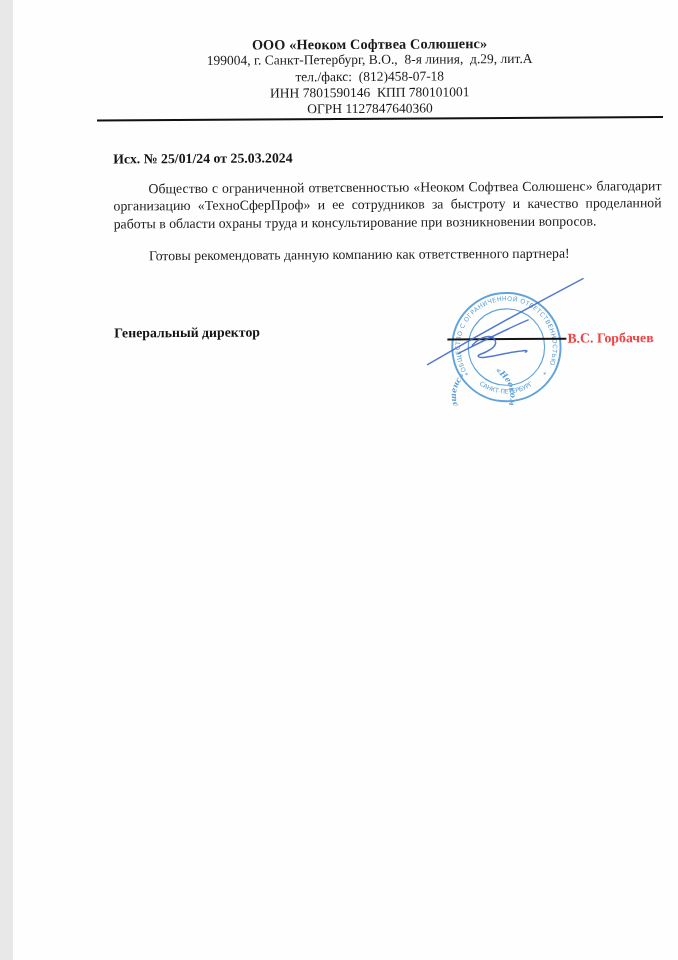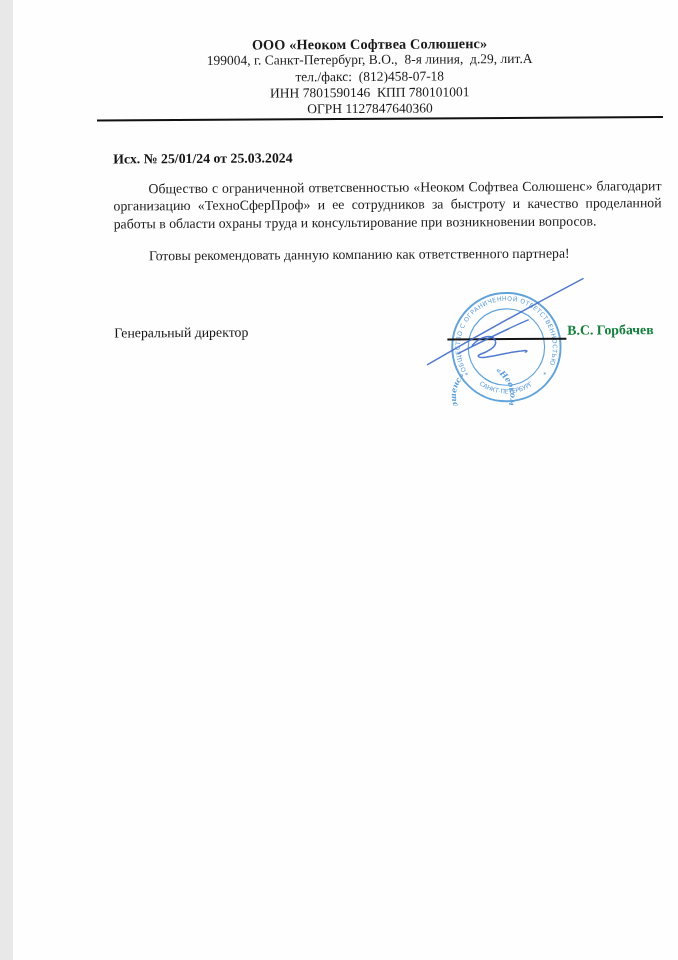--- a/index.html
+++ b/index.html
@@ -58,26 +58,26 @@
     text-align: justify;
     text-indent: 35px;
     color: #1c1c1c;
   }
   .p1 { top: 179px; }
   .p2 { top: 246px; text-align: left; }
   
   .sig-title {
     position: absolute;
     top: 324px; left: 100px;
-    font-weight: normal; font-size: 13.8px; color: #141414;
+    font-weight: bold; font-size: 13.8px; color: #141414;
   }
   .sig-name {
     position: absolute;
-    top: 324px; left: 553px;
-    font-weight: bold; font-size: 13.8px; color: #15803d;
+    top: 332px; left: 553px;
+    font-weight: bold; font-size: 13.8px; color: #ef4444;
   }
   .sig-line {
     position: absolute;
     top: 339px; left: 433px; width: 119px; height: 1.8px;
     background: #151515;
     z-index: 3;
   }
   
   .stamp {
     position: absolute;

